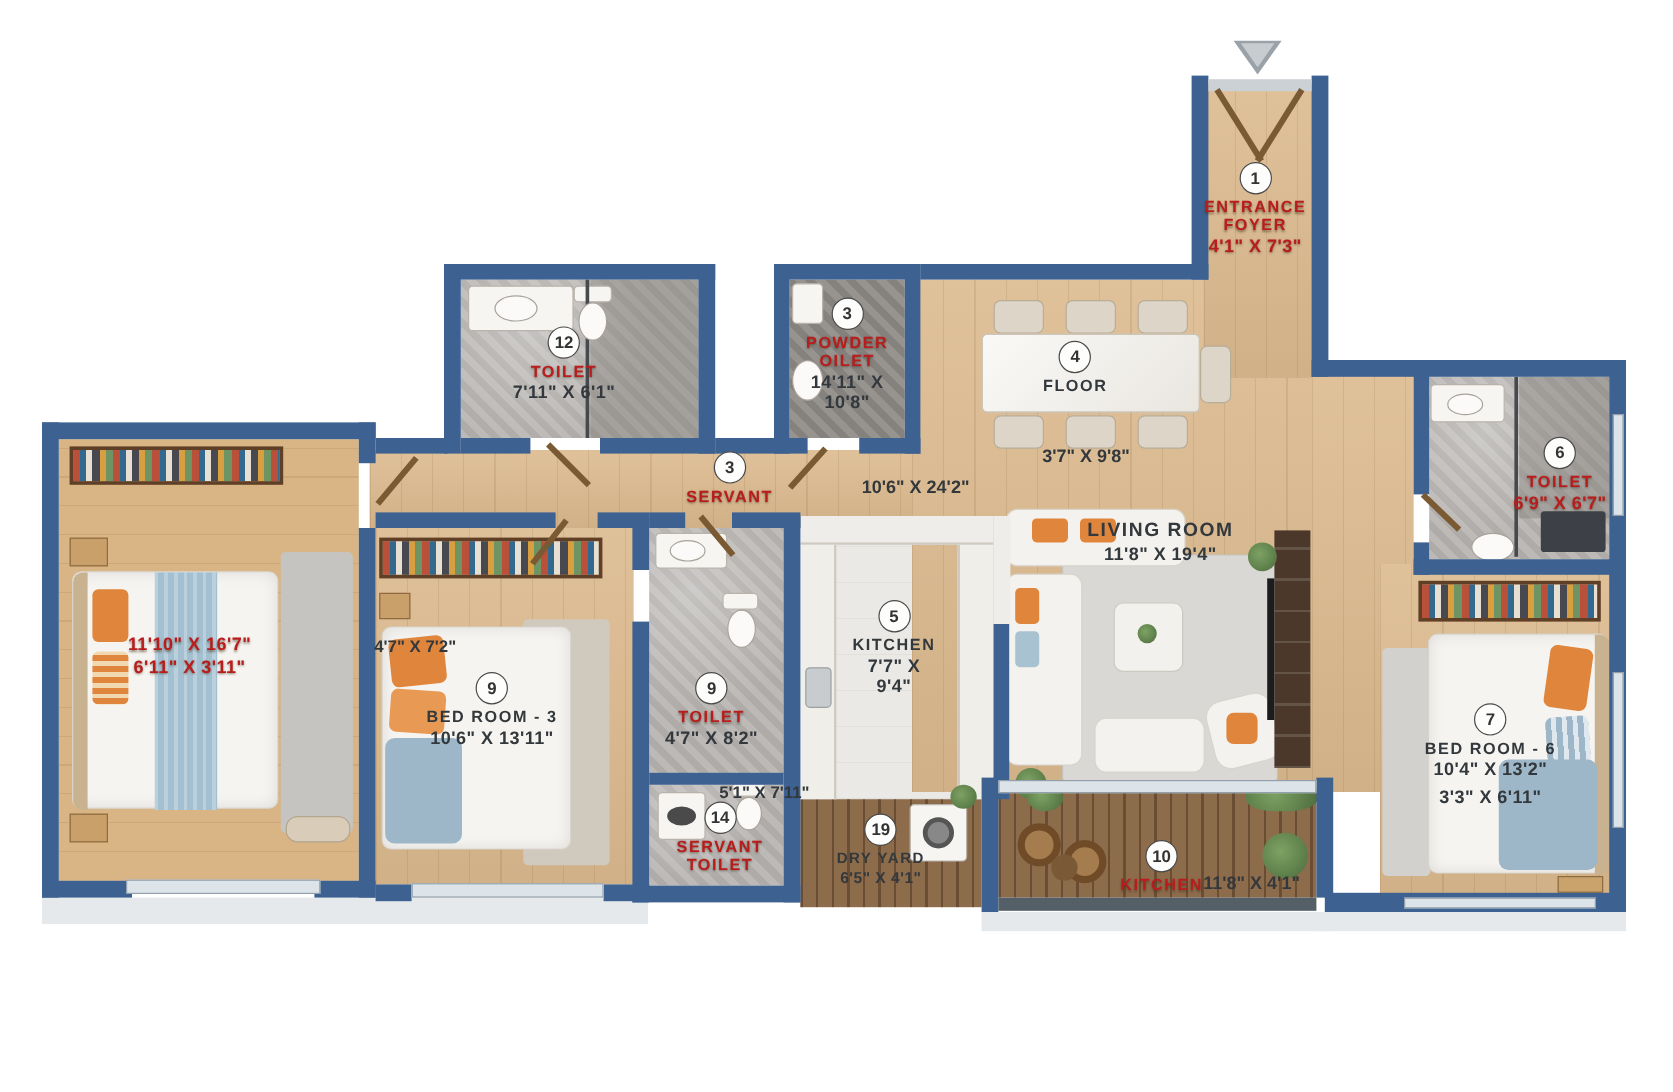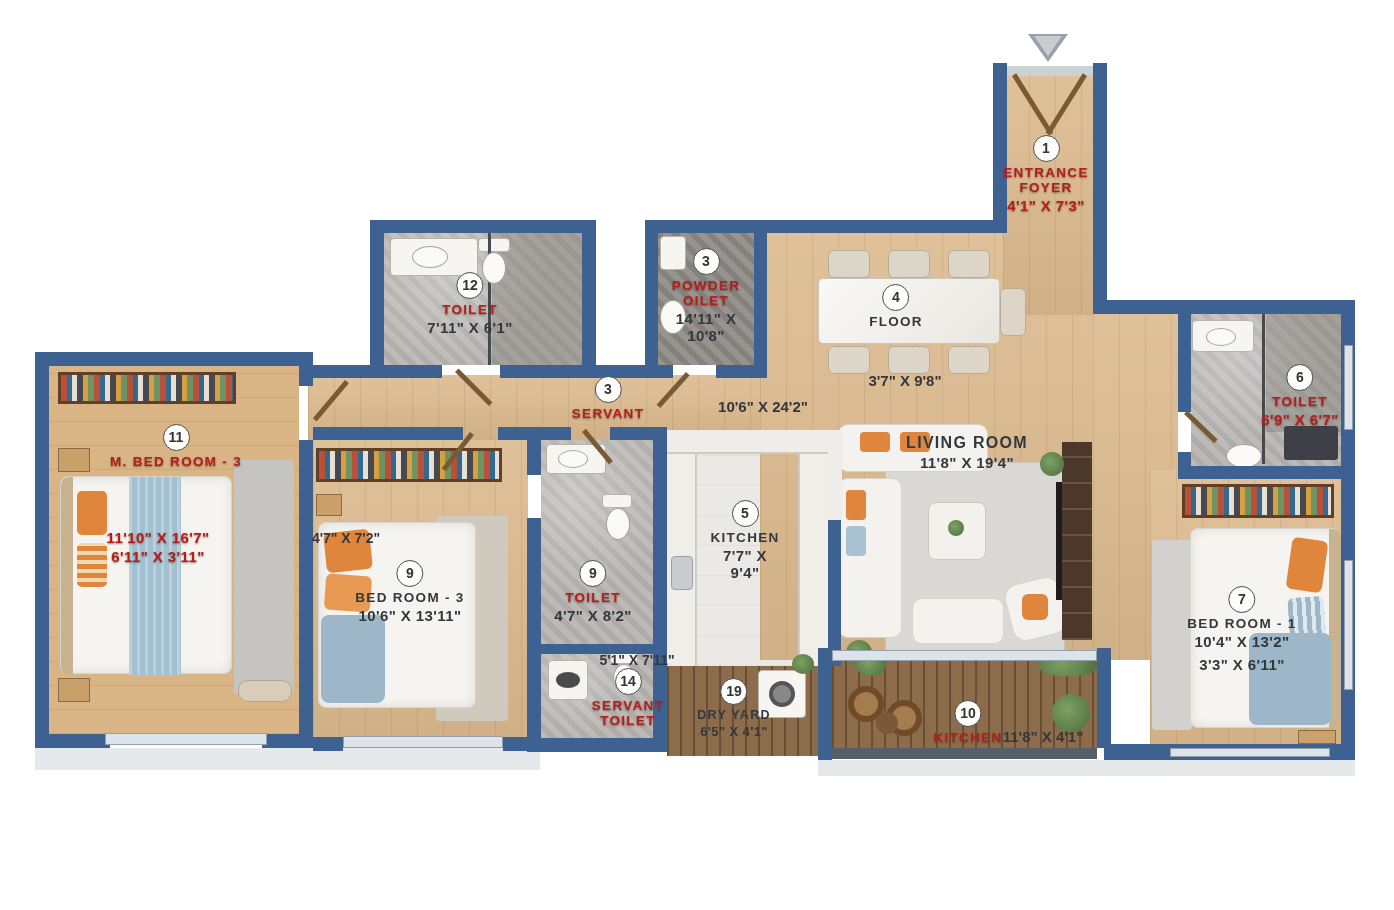--- a/index.html
+++ b/index.html
@@ -263,24 +263,20 @@
     <div class="rname t-dark" style="font-size:16px">LIVING ROOM</div>
     <div class="rdims t-dark">11'8" X 19'4"</div>
   </div>
 
   <div class="room-label" style="left:1300px;top:364px">
     <div class="badge">6</div>
     <div class="rname t-light">TOILET</div>
     <div class="rdims t-light">6'9" X 6'7"</div>
   </div>
 
-  <div class="room-label" style="left:176px;top:424px">
-    <div class="badge">11</div>
-    <div class="rname t-light">M. BED ROOM - 3</div>
-  </div>
   <div class="room-label" style="left:158px;top:527px">
     <div class="rdims t-light">11'10" X 16'7"</div>
     <div class="rdims t-light">6'11" X 3'11"</div>
   </div>
 
   <div class="rdims-f t-dark" style="left:346px;top:530px;font-size:14px">4'7" X 7'2"</div>
   <div class="room-label" style="left:410px;top:560px">
     <div class="badge">9</div>
     <div class="rname t-dark">BED ROOM - 3</div>
     <div class="rdims t-dark">10'6" X 13'11"</div>
@@ -292,37 +288,37 @@
     <div class="rdims t-dark">4'7" X 8'2"</div>
   </div>
 
   <div class="room-label narrow" style="left:745px;top:500px">
     <div class="badge">5</div>
     <div class="rname t-dark">KITCHEN</div>
     <div class="rdims t-dark">7'7" X 9'4"</div>
   </div>
 
   <div class="rdims-f t-dark" style="left:637px;top:652px;font-size:14px">5'1" X 7'11"</div>
-  <div class="room-label narrow" style="left:628px;top:668px">
+  <div class="room-label narrow" style="left:600px;top:668px">
     <div class="badge">14</div>
     <div class="rname t-light">SERVANT TOILET</div>
   </div>
 
   <div class="room-label" style="left:734px;top:678px">
     <div class="badge">19</div>
     <div class="rname t-dark" style="font-size:12.5px">DRY YARD</div>
     <div class="rdims t-dark" style="font-size:13px">6'5" X 4'1"</div>
   </div>
 
   <div class="room-label" style="left:968px;top:700px">
     <div class="badge">10</div>
     <div class="rname t-light">KITCHEN</div>
   </div>
   <div class="rdims-f t-dark" style="left:1043px;top:728px">11'8" X 4'1"</div>
 
   <div class="room-label" style="left:1242px;top:586px">
     <div class="badge">7</div>
-    <div class="rname t-dark">BED ROOM - 1</div>
+    <div class="rname t-dark">BED ROOM - 6</div>
     <div class="rdims t-dark">10'4" X 13'2"</div>
     <div class="rdims t-dark" style="margin-top:6px">3'3" X 6'11"</div>
   </div>
 
 </div>
 
 </body></html>

